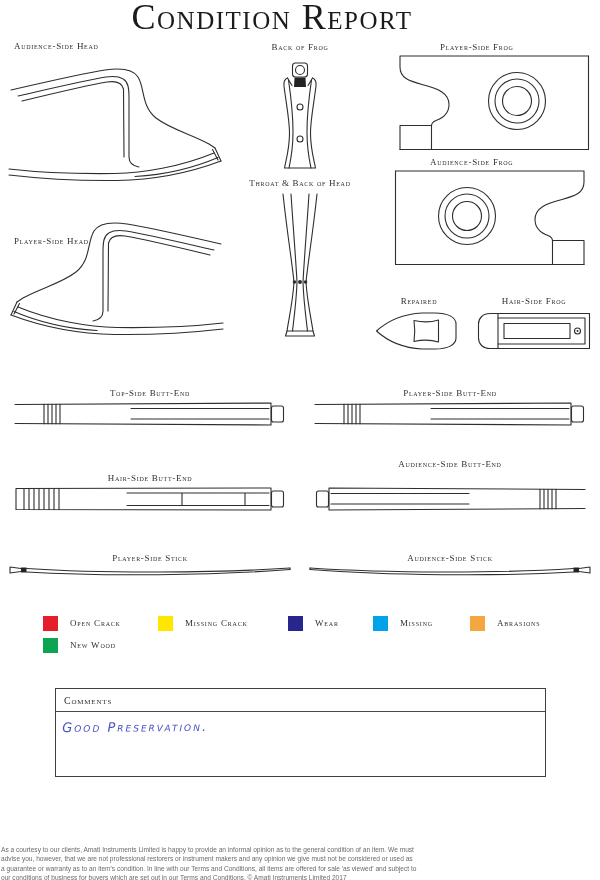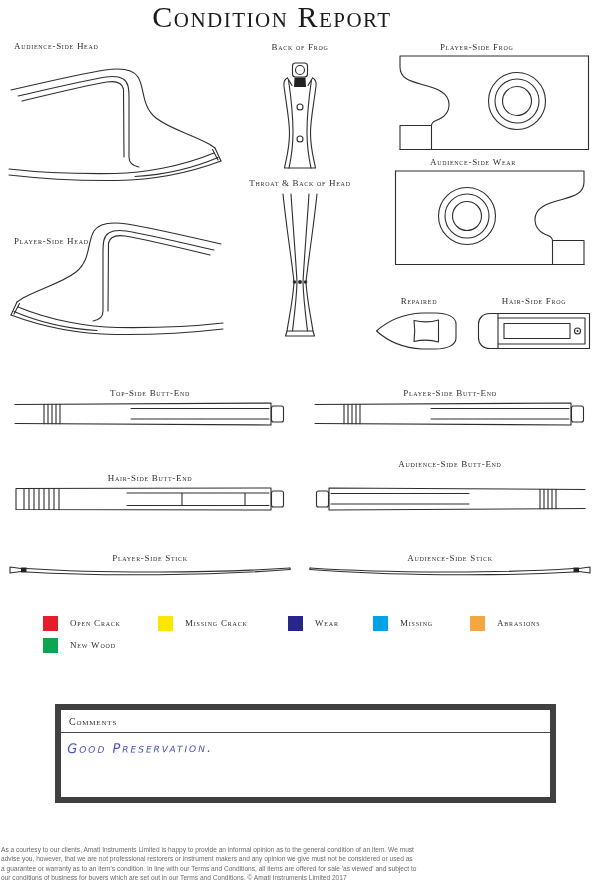--- a/index.html
+++ b/index.html
@@ -2,21 +2,21 @@
 <html><head>
 <meta charset="utf-8">
 <style>
   html,body{margin:0;padding:0;}
   body{
     width:600px;height:880px;position:relative;background:#ffffff;
     font-family:"Liberation Serif", serif; color:#222; overflow:hidden;
   }
   .page-title{
     position:absolute; top:0; left:0; width:544px; text-align:center;
-    font-size:30px; font-variant:small-caps; letter-spacing:1.5px; color:#1b1b1b;
+    font-size:36px; font-variant:small-caps; letter-spacing:1.5px; color:#1b1b1b;
     font-weight:400; line-height:34px;
   }
   .dlabel{
     position:absolute; font-size:9px; font-variant:small-caps; letter-spacing:0.7px;
     color:#332f2b; white-space:nowrap;
   }
   .dlabel.c{text-align:center;}
   .dlabel.r{text-align:left;}
   svg.draw{position:absolute; overflow:visible;}
   .draw path, .draw line, .draw rect, .draw circle{
@@ -24,22 +24,22 @@
   }
   .draw .fill{fill:#222; stroke:none;}
   .draw .dot{fill:#2e2e2e; stroke:none;}
   .legend-item{position:absolute; height:16px;}
   .legend-swatch{position:absolute; left:0; top:0; width:15px; height:15px;}
   .legend-label{
     position:absolute; left:27px; top:2px; font-size:9px; font-variant:small-caps;
     letter-spacing:0.8px; color:#332f2b; white-space:nowrap;text-align:right;
   }
   .comments-box{
-    position:absolute; left:55px; top:704px; width:489px; height:87px;
-    border:6px solid #404040; background:#fff;
+    position:absolute; left:55px; top:688px; width:489px; height:87px;
+    border:1px solid #404040; background:#fff;
   }
   .comments-header{
     font-size:10px; font-variant:small-caps; letter-spacing:0.8px; color:#332f2b;
     padding:6px 0 5px 8px; border-bottom:1px solid #4a4a4a;
   }
   .comments-handwriting{
     font-family:"DejaVu Sans", sans-serif; font-style:italic; font-variant:small-caps;
     font-size:13px; letter-spacing:2px; color:#4753c0; padding:8px 0 0 6px;
     transform:rotate(-0.4deg); transform-origin:left top;
   }
@@ -55,21 +55,21 @@
   }
 </style>
 </head>
 <body>
 
 <div class="page-title">Condition Report</div>
 
 <div class="dlabel" style="left:14px; top:41px;">Audience-Side Head</div>
 <div class="dlabel c" style="left:230px; top:42px; width:140px;">Back of Frog</div>
 <div class="dlabel r" style="left:440px; top:42px; width:150px;">Player-Side Frog</div>
-<div class="dlabel r" style="left:430px; top:157px; width:156px;">Audience-Side Wear</div>
+<div class="dlabel r" style="left:430px; top:157px; width:156px;">Audience-Side Frog</div>
 <div class="dlabel" style="left:14px; top:196px;margin-top:40px;">Player-Side Head</div>
 <div class="dlabel c" style="left:220px; top:178px; width:160px;">Throat &amp; Back of Head</div>
 <div class="dlabel c" style="left:375px; top:296px; width:88px;">Repaired</div>
 <div class="dlabel c" style="left:477px; top:296px; width:114px;">Hair-Side Frog</div>
 <div class="dlabel c" style="left:15px; top:388px; width:270px;">Top-Side Butt-End</div>
 <div class="dlabel c" style="left:315px; top:388px; width:270px;">Player-Side Butt-End</div>
 <div class="dlabel c" style="left:15px; top:473px; width:270px;">Hair-Side Butt-End</div>
 <div class="dlabel c" style="left:315px; top:459px; width:270px;">Audience-Side Butt-End</div>
 <div class="dlabel c" style="left:15px; top:553px; width:270px;">Player-Side Stick</div>
 <div class="dlabel c" style="left:315px; top:553px; width:270px;">Audience-Side Stick</div>

